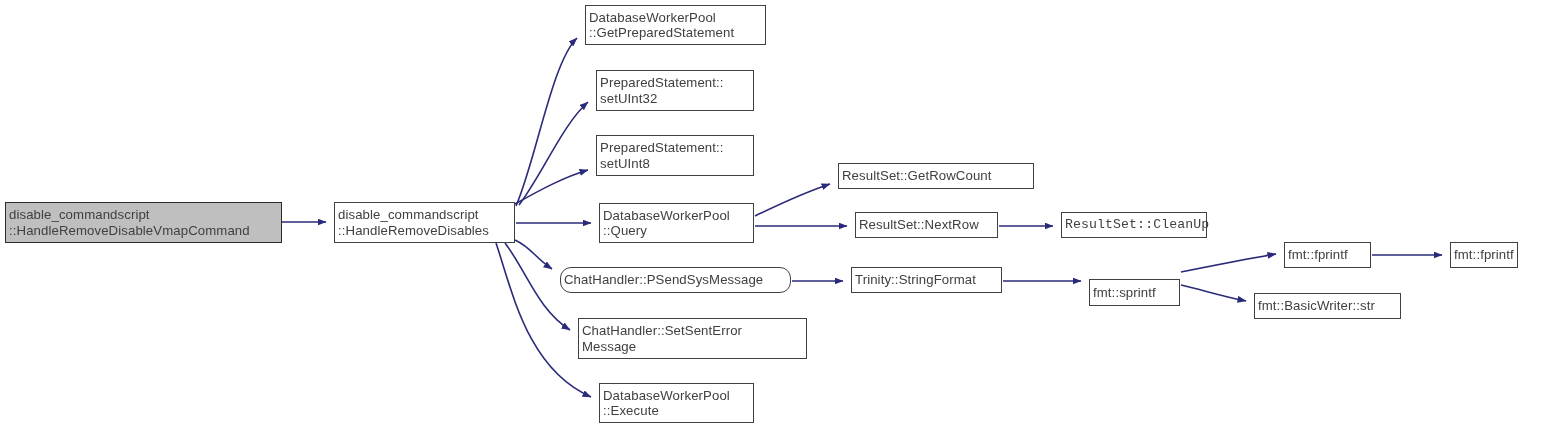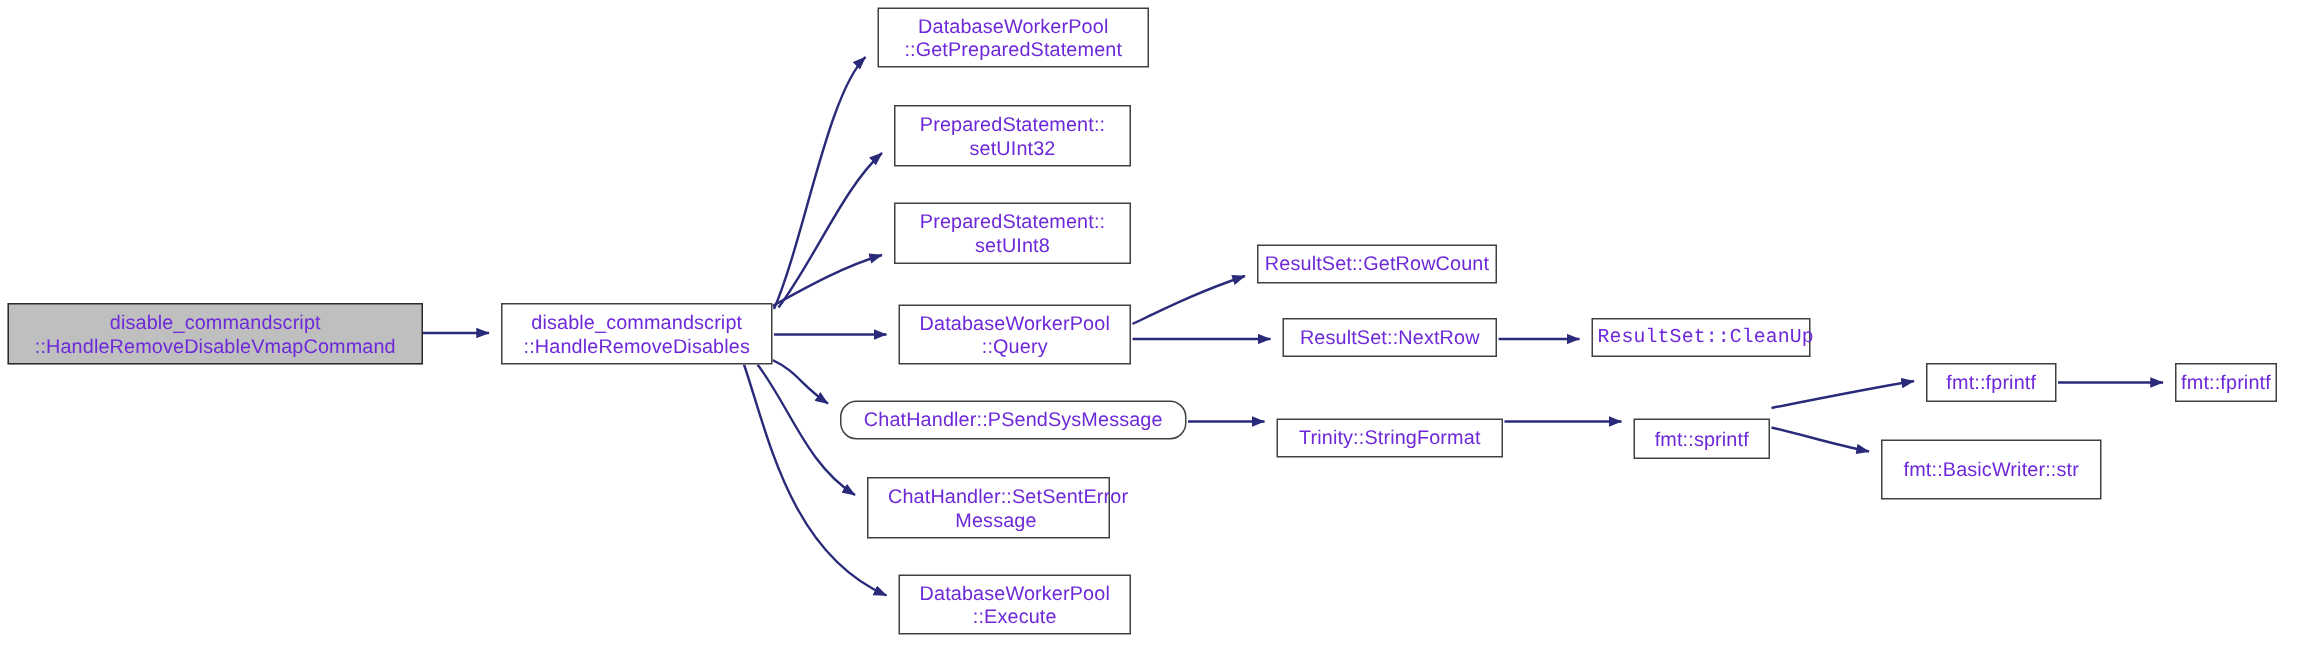--- a/index.html
+++ b/index.html
@@ -21,27 +21,26 @@
     top: 0;
     width: 1543px;
     height: 431px;
     pointer-events: none;
   }
   .node {
     position: absolute;
     box-sizing: border-box;
     border: 1px solid #404040;
     background: #ffffff;
-    color: #6d28d9;
+    color: #404040;
     font-size: 13.2px;
     line-height: 15.5px;
     display: flex;
     align-items: center;
     justify-content: center;
-    text-align: center;
     white-space: pre-line;
     letter-spacing: 0.1px;
     z-index: 2;
   }
   .node.root {
     background: #bfbfbf;
     border: 1px solid #2b2b2b;
   }
   .node-label {
     display: block;
@@ -86,26 +85,26 @@
 ::HandleRemoveDisables</span></div>
       <div class="node" style="left: 585px; top: 5px; width: 181px; height: 40px;"><span class="node-label">DatabaseWorkerPool
 ::GetPreparedStatement</span></div>
       <div class="node" style="left: 596px; top: 70px; width: 158px; height: 41px;"><span class="node-label">PreparedStatement::
 setUInt32</span></div>
       <div class="node" style="left: 596px; top: 135px; width: 158px; height: 41px;"><span class="node-label">PreparedStatement::
 setUInt8</span></div>
       <div class="node" style="left: 599px; top: 203px; width: 155px; height: 40px;"><span class="node-label">DatabaseWorkerPool
 ::Query</span></div>
       <div class="node" style="left: 560px; top: 267px; width: 231px; height: 26px; border-radius: 11px;"><span class="node-label">ChatHandler::PSendSysMessage</span></div>
-      <div class="node" style="left: 578px; top: 318px; width: 162px; height: 41px; padding-left: 10px;"><span class="node-label">ChatHandler::SetSentError
+      <div class="node" style="left: 578px; top: 318px; width: 229px; height: 41px;"><span class="node-label">ChatHandler::SetSentError
 Message</span></div>
       <div class="node" style="left: 599px; top: 383px; width: 155px; height: 40px;"><span class="node-label">DatabaseWorkerPool
 ::Execute</span></div>
-      <div class="node" style="left: 838px; top: 163px; width: 160px; height: 26px;"><span class="node-label">ResultSet::GetRowCount</span></div>
+      <div class="node" style="left: 838px; top: 163px; width: 196px; height: 26px;"><span class="node-label">ResultSet::GetRowCount</span></div>
       <div class="node" style="left: 855px; top: 212px; width: 143px; height: 26px;"><span class="node-label">ResultSet::NextRow</span></div>
       <div class="node" style="left: 1061px; top: 212px; width: 146px; height: 26px; font-family: Liberation Mono, monospace;"><span class="node-label">ResultSet::CleanUp</span></div>
-      <div class="node" style="left: 851px; top: 267px; width: 151px; height: 26px; margin-top: 12px;"><span class="node-label">Trinity::StringFormat</span></div>
+      <div class="node" style="left: 851px; top: 267px; width: 151px; height: 26px;"><span class="node-label">Trinity::StringFormat</span></div>
       <div class="node" style="left: 1089px; top: 265px; width: 91px; height: 27px; margin-top: 14px;"><span class="node-label">fmt::sprintf</span></div>
       <div class="node" style="left: 1284px; top: 242px; width: 87px; height: 26px;"><span class="node-label">fmt::fprintf</span></div>
       <div class="node" style="left: 1450px; top: 242px; width: 68px; height: 26px;"><span class="node-label">fmt::fprintf</span></div>
-      <div class="node" style="left: 1254px; top: 293px; width: 147px; height: 40px;"><span class="node-label">fmt::BasicWriter::str</span></div>
+      <div class="node" style="left: 1254px; top: 293px; width: 147px; height: 26px;"><span class="node-label">fmt::BasicWriter::str</span></div>
     </div>
 </div>
 
 </body></html>

